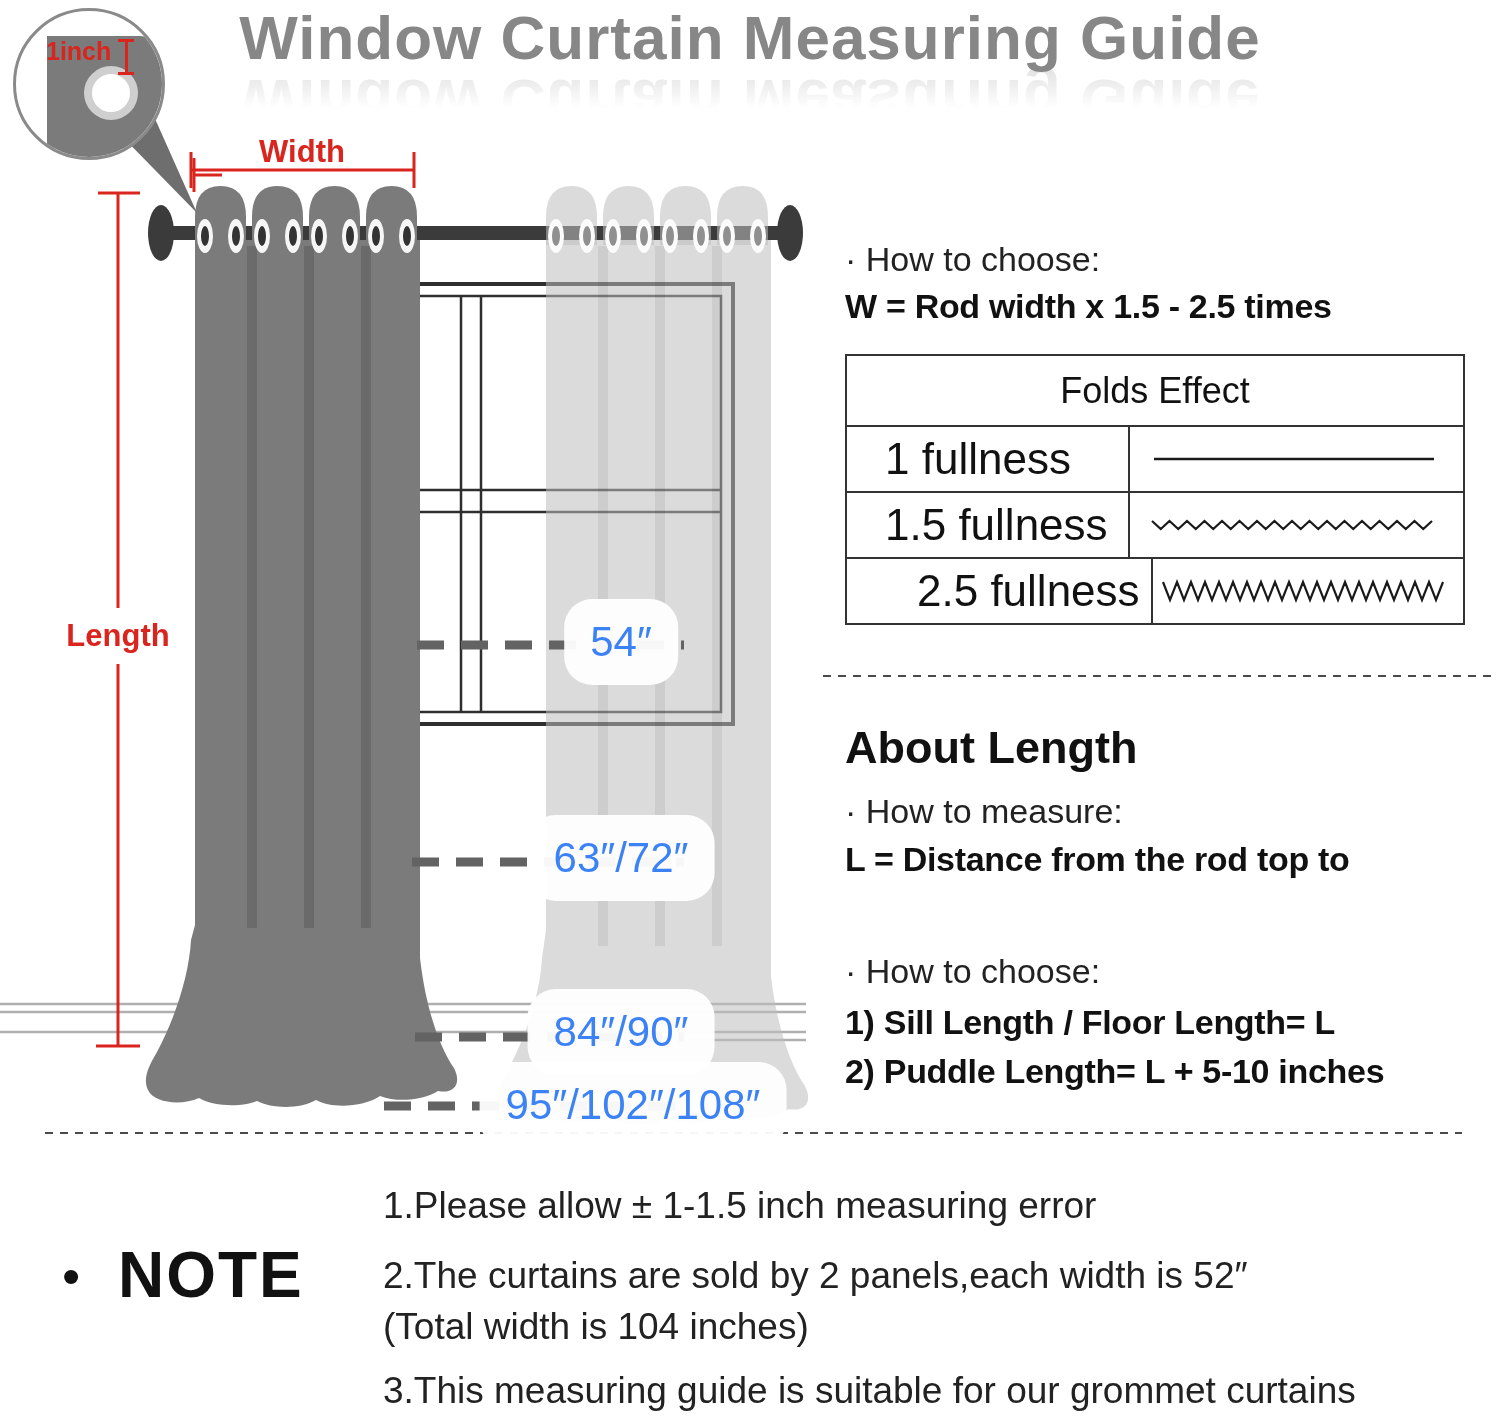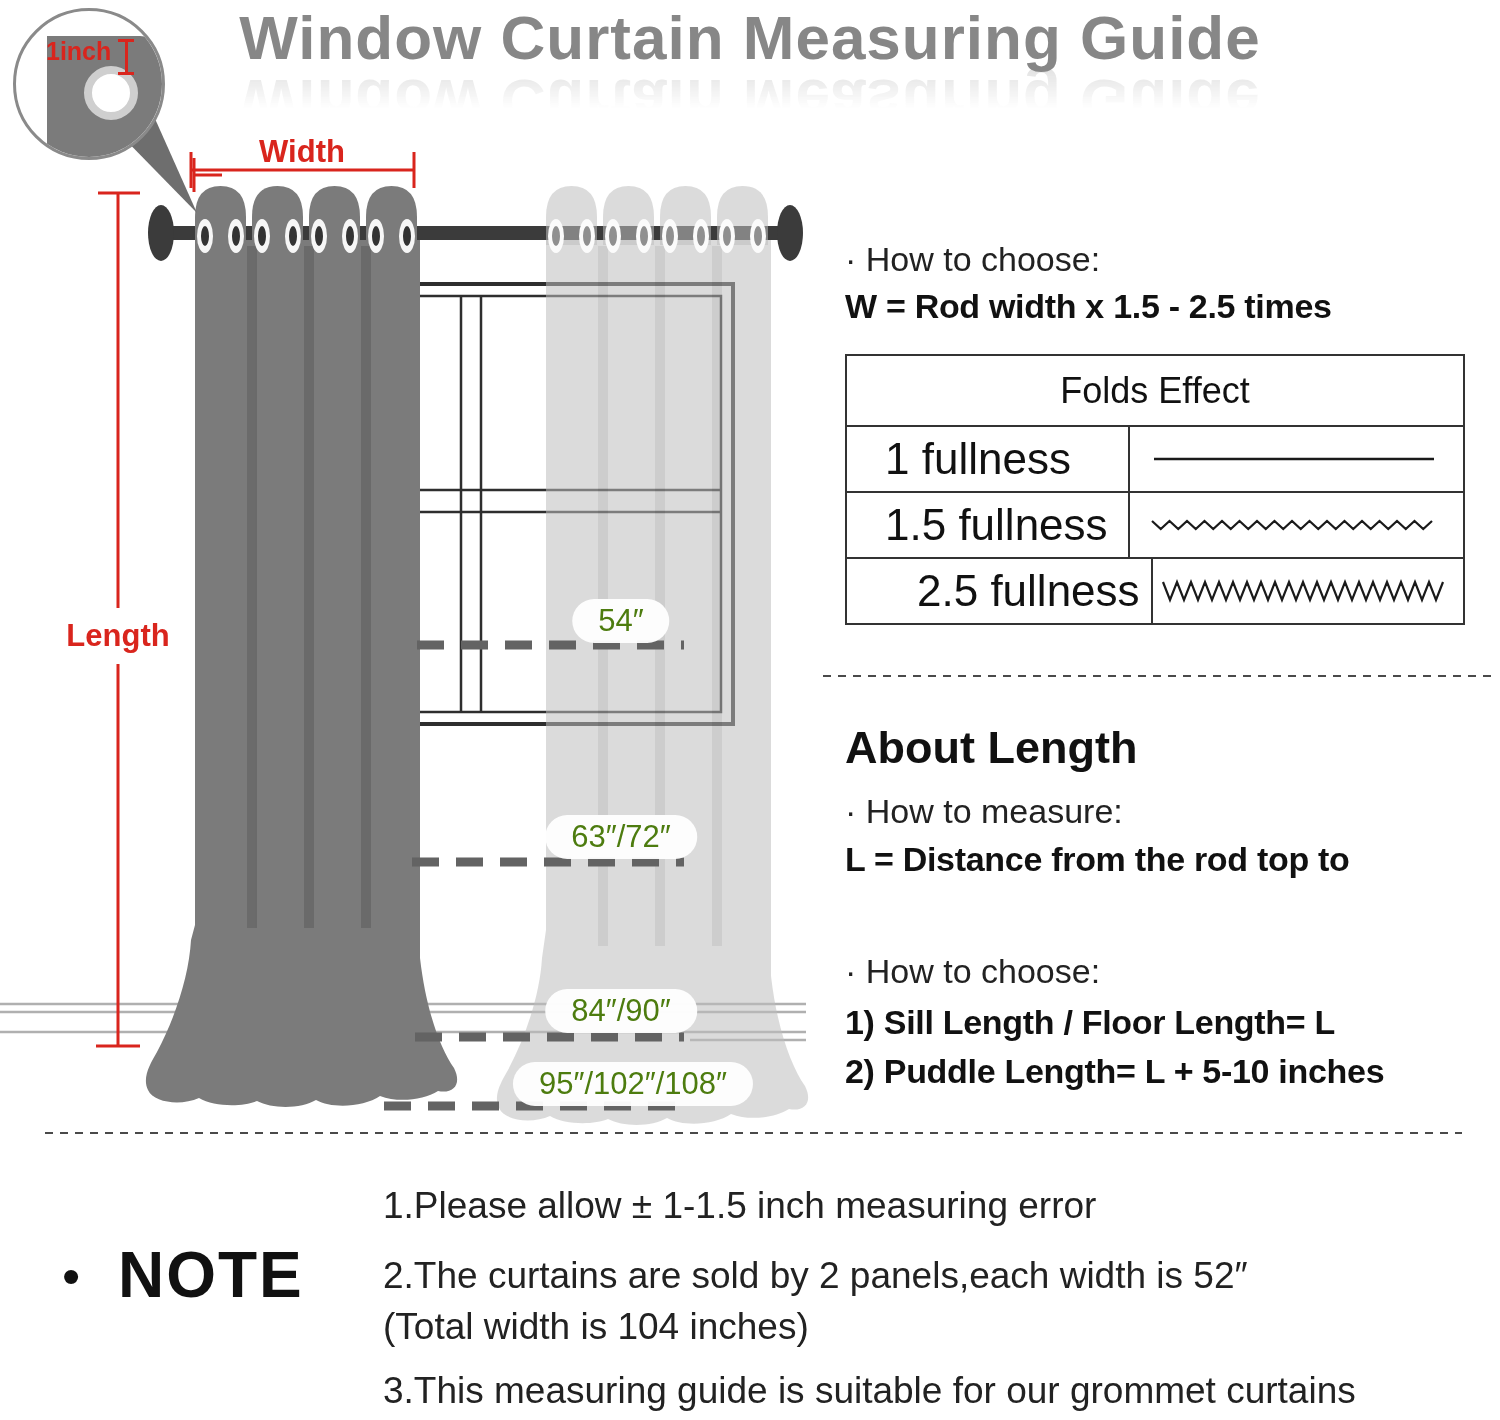--- a/index.html
+++ b/index.html
@@ -26,22 +26,22 @@
   .mag-label{position:absolute;left:30px;top:26px;font-size:25px;font-weight:bold;color:#d9251d;}
   .ibeam{position:absolute;left:102px;top:28px;width:16px;height:30px;border-top:3px solid #d9251d;border-bottom:3px solid #d9251d;}
   .ibeam::before{content:"";position:absolute;left:6.5px;top:0;bottom:0;width:3px;background:#d9251d;}
 
   
   .width-label{left:302px;top:134px;transform:translateX(-50%);color:#d9251d;font-size:31px;font-weight:bold;}
   .length-label{left:118px;top:608px;transform:translateX(-50%);color:#d9251d;font-size:31px;font-weight:bold;
     background:#fff;padding:10px 6px;}
 
   
-  .pill{transform:translateX(-50%);background:rgba(255,255,255,.95);color:#4d7c0f;
-    font-size:31px;padding:4px 26px;border-radius:28px;white-space:nowrap;}
+  .pill{transform:translateX(-50%);background:rgba(255,255,255,.95);color:#3b82f6;
+    font-size:42px;padding:19px 26px;border-radius:28px;white-space:nowrap;}
 
   
   .h2{font-size:45px;font-weight:bold;color:#111;white-space:nowrap;}
   .bullet-line{font-size:34px;color:#222;white-space:nowrap;}
   .formula{font-size:34px;font-weight:bold;color:#111;letter-spacing:-0.3px;white-space:nowrap;}
 
   
   .folds-table{left:845px;top:354px;width:620px;height:271px;border:2.5px solid #333;box-sizing:border-box;
     display:flex;flex-direction:column;background:#fff;}
   .ft-header{height:69px;border-bottom:2px solid #333;display:flex;align-items:center;justify-content:center;

